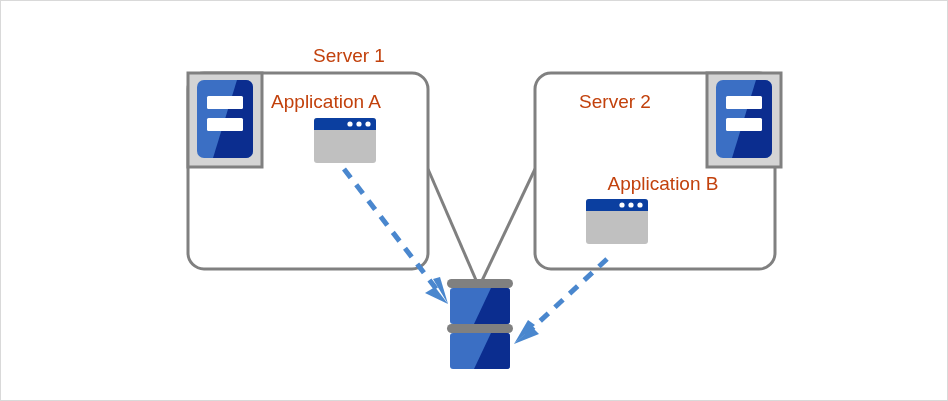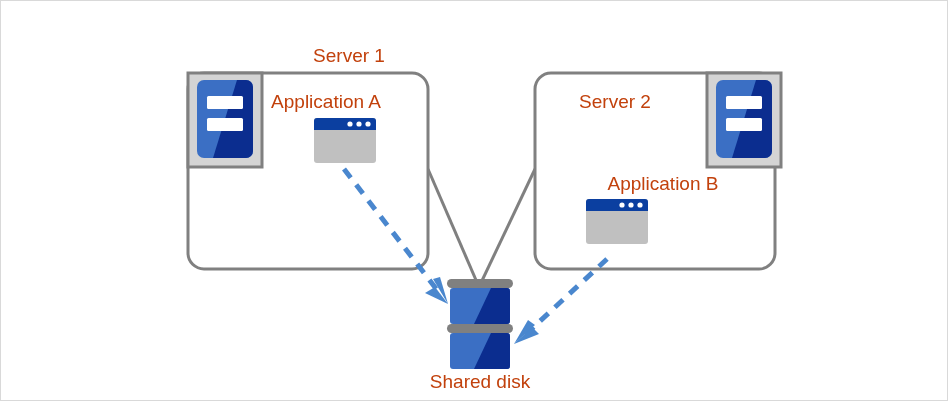--- a/index.html
+++ b/index.html
@@ -142,15 +142,14 @@
   </svg>
 
   <div class="lbl lbl-server center-x" style="left:348px; top:44px;">Server 1</div>
 
   <div class="lbl lbl-server center-x" style="left:614px; top:44px;margin-top:46px;">Server 2</div>
 
   <div class="lbl lbl-app center-x" style="left:325px; top:90px;">Application A</div>
 
   <div class="lbl lbl-app center-x" style="left:617px; top:172px;margin-left:45px;">Application B</div>
 
-  <div class="lbl lbl-disk center-x" style="left:479px; top:370px;">Shared disk</div>
 
 </div>
 
 </body></html>

